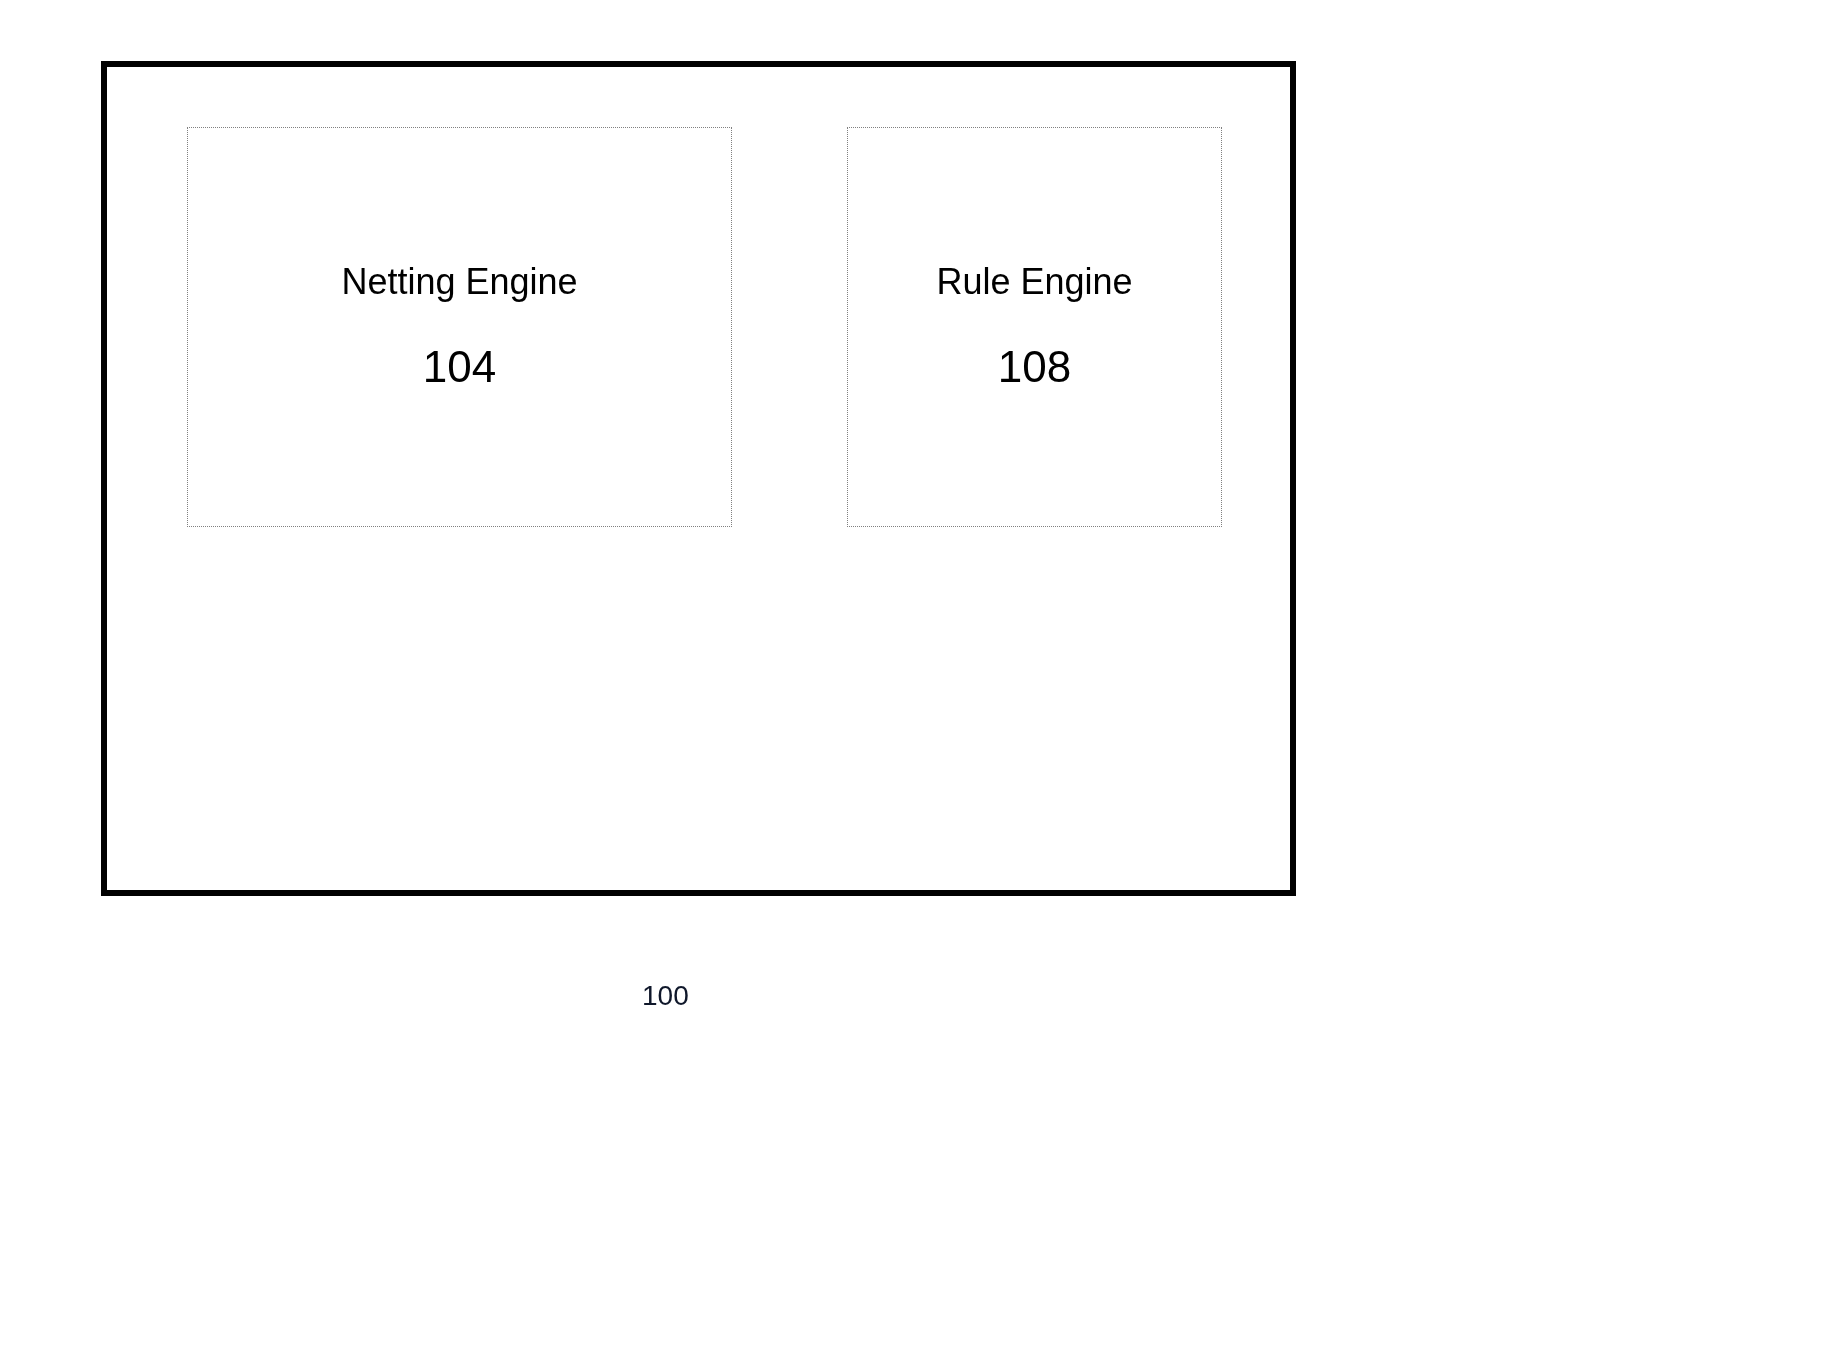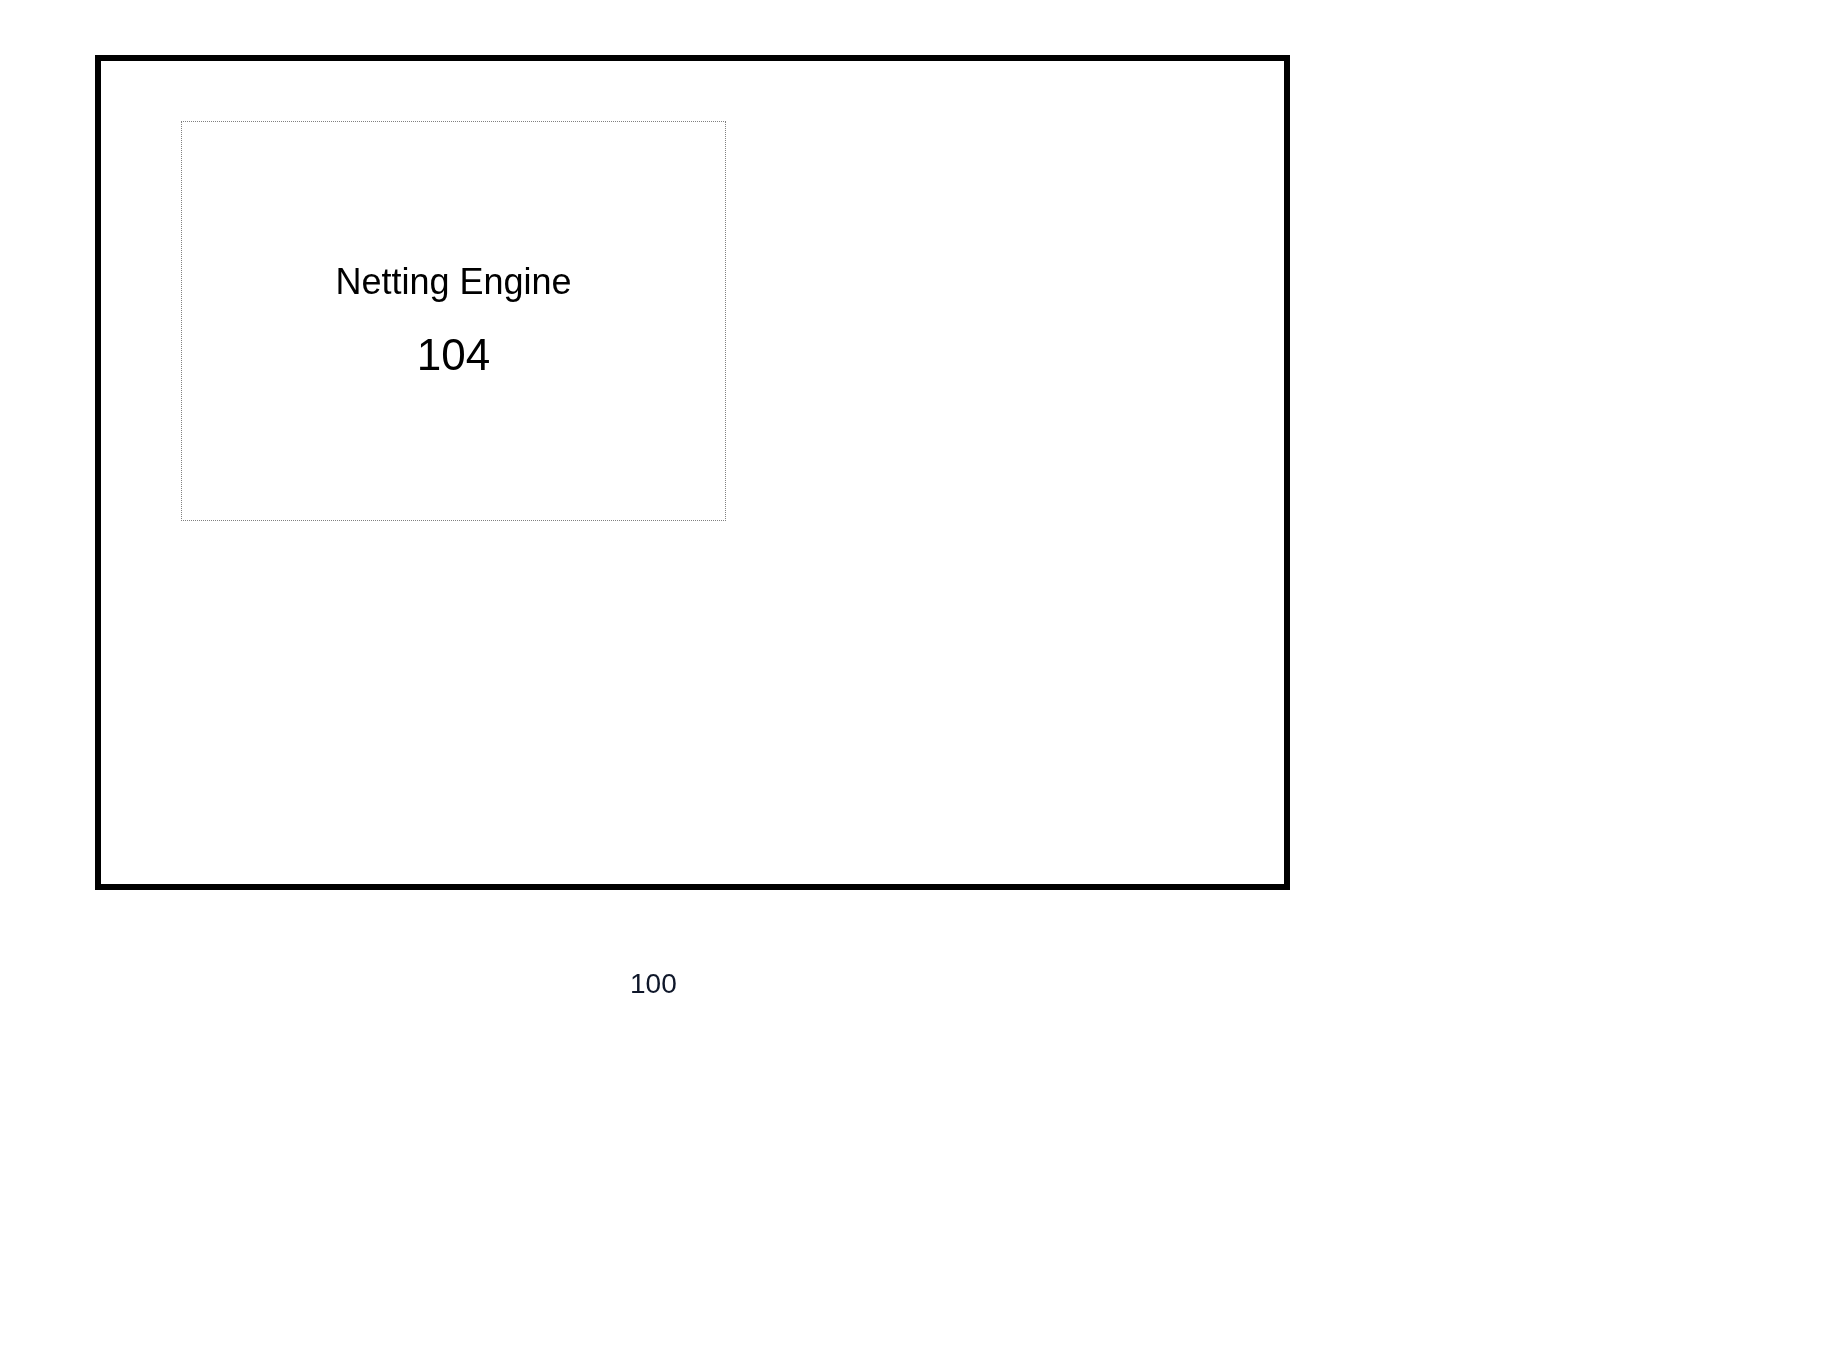--- a/index.html
+++ b/index.html
@@ -1,18 +1,18 @@
 <!DOCTYPE html>
 <html><head>
   <meta charset="utf-8">
   <style>
     * {
       box-sizing: border-box;
       margin: 0;
-      padding: 10px;
+      padding: 16px;
     }
     body {
       font-family: Arial, Helvetica, sans-serif;
       background: #ffffff;
       width: 1828px;
       height: 1358px;
       position: relative;
     }
     .outer-container {
       position: absolute;
@@ -70,15 +70,19 @@
     }
   </style>
 </head>
 <body>
 
 <div class="outer-container">
   <div class="inner-box box-netting-engine">
     <div class="box-title">Netting Engine</div>
     <div class="box-number">104</div>
   </div>
+  <div class="inner-box box-rule-engine">
+    <div class="box-title">Rule Engine</div>
+    <div class="box-number">108</div>
+  </div>
 </div>
 
 <div class="figure-number">100</div>
 
 </body></html>

